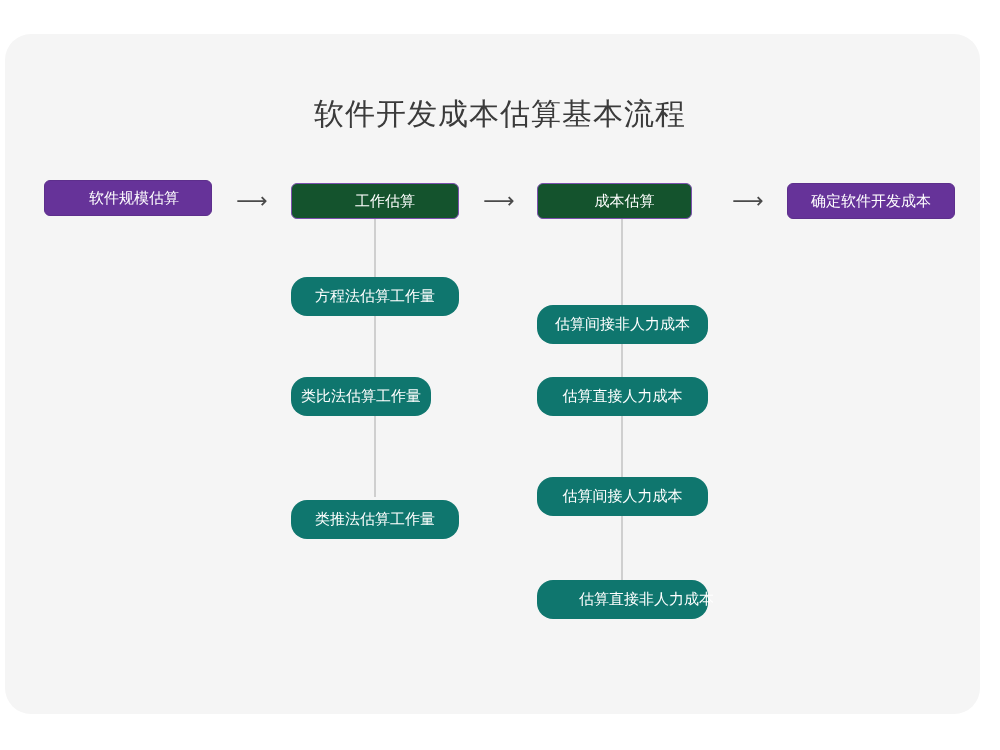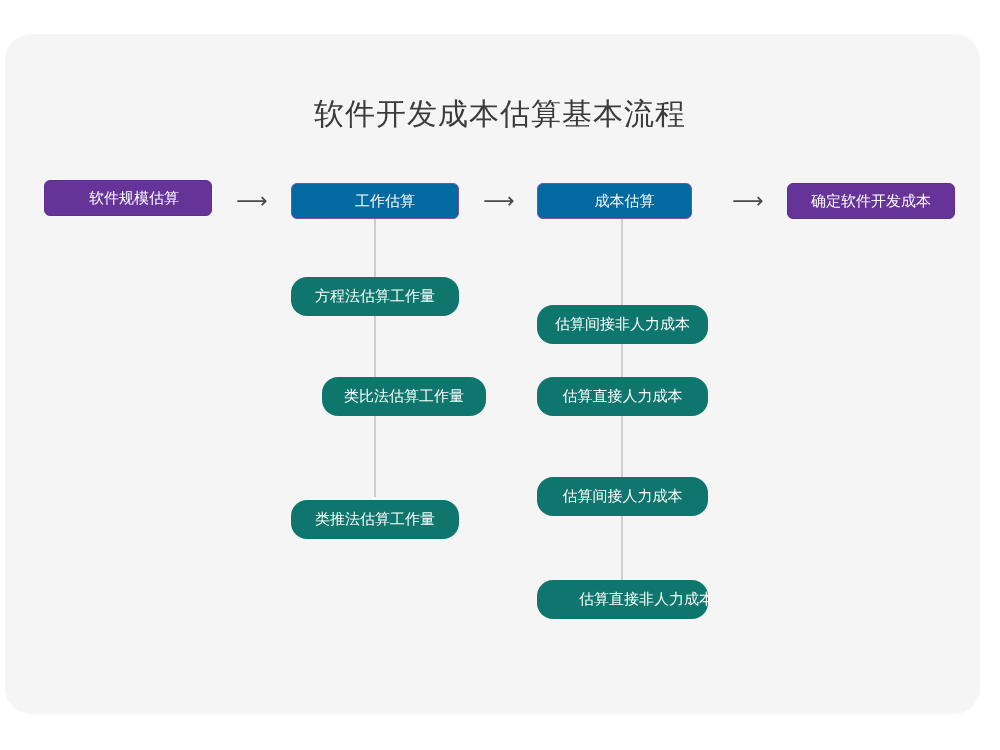--- a/index.html
+++ b/index.html
@@ -66,21 +66,21 @@
 
   .node.primary {
     background: #663399;
     color: #ffffff;
     font-size: 15px;
     height: 36px;
     border: 1px solid #5d2f8c;
   }
 
   .node.primary.accent {
-    background: #0369a1;
+    background: #14532d;
     border: 1px solid #7b50ad;
     padding-left: 20px;
   }
 
   .node.sub {
     background: #0f766e;
     color: #ffffff;
     font-size: 15px;
     height: 39px;
     border-radius: 16px;
@@ -118,21 +118,21 @@
 
   <div class="arrow" style="left:471px; top:189px;">⟶</div>
 
   <div class="node primary accent" style="left:537px; top:183px; width:155px;">成本估算</div>
 
   <div class="arrow" style="left:720px; top:189px;">⟶</div>
 
   <div class="node primary" style="left:787px; top:183px; width:168px;">确定软件开发成本</div>
 
   <div class="node sub" style="left:291px; top:277px; width:168px;">方程法估算工作量</div>
-  <div class="node sub" style="left:291px; top:377px; width:164px;margin-left:31px;">类比法估算工作量</div>
+  <div class="node sub" style="left:291px; top:377px; width:140px;">类比法估算工作量</div>
   <div class="node sub" style="left:291px; top:500px; width:168px;">类推法估算工作量</div>
 
   <div class="node sub" style="left:537px; top:277px; width:171px;margin-top:28px;">估算间接非人力成本</div>
   <div class="node sub" style="left:537px; top:377px; width:171px;">估算直接人力成本</div>
   <div class="node sub" style="left:537px; top:477px; width:171px;">估算间接人力成本</div>
   <div class="node sub" style="left:537px; top:580px; width:171px;padding-left:48px;">估算直接非人力成本</div>
 
 </div>
 
 </body></html>

